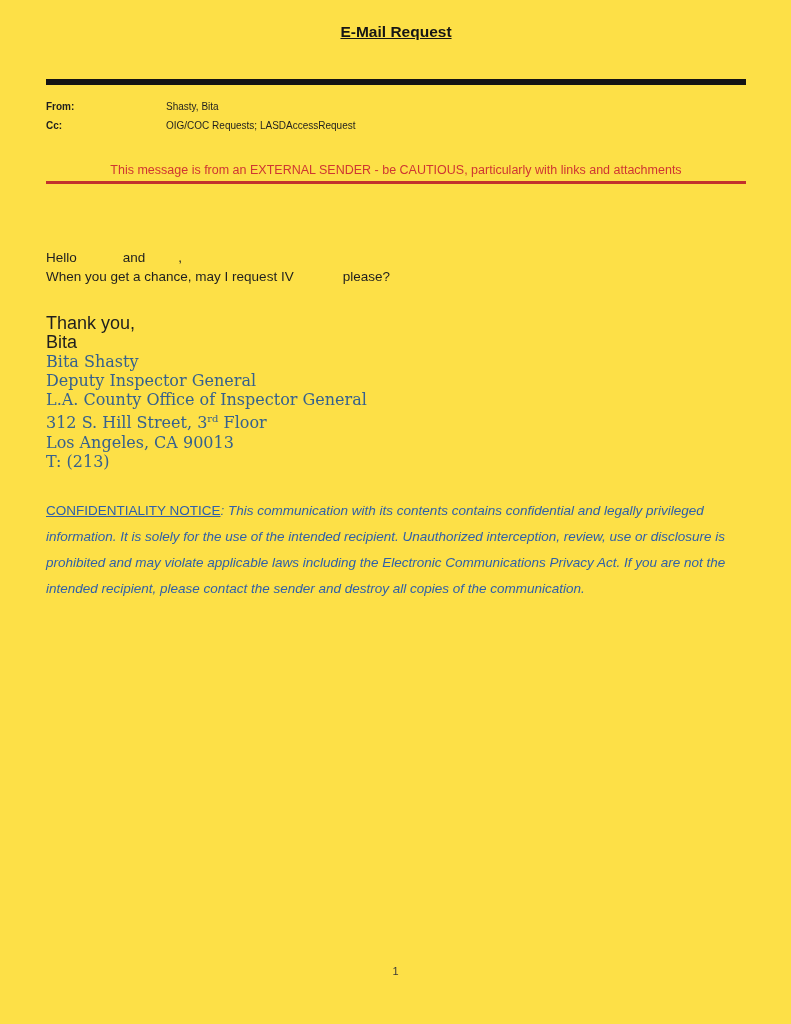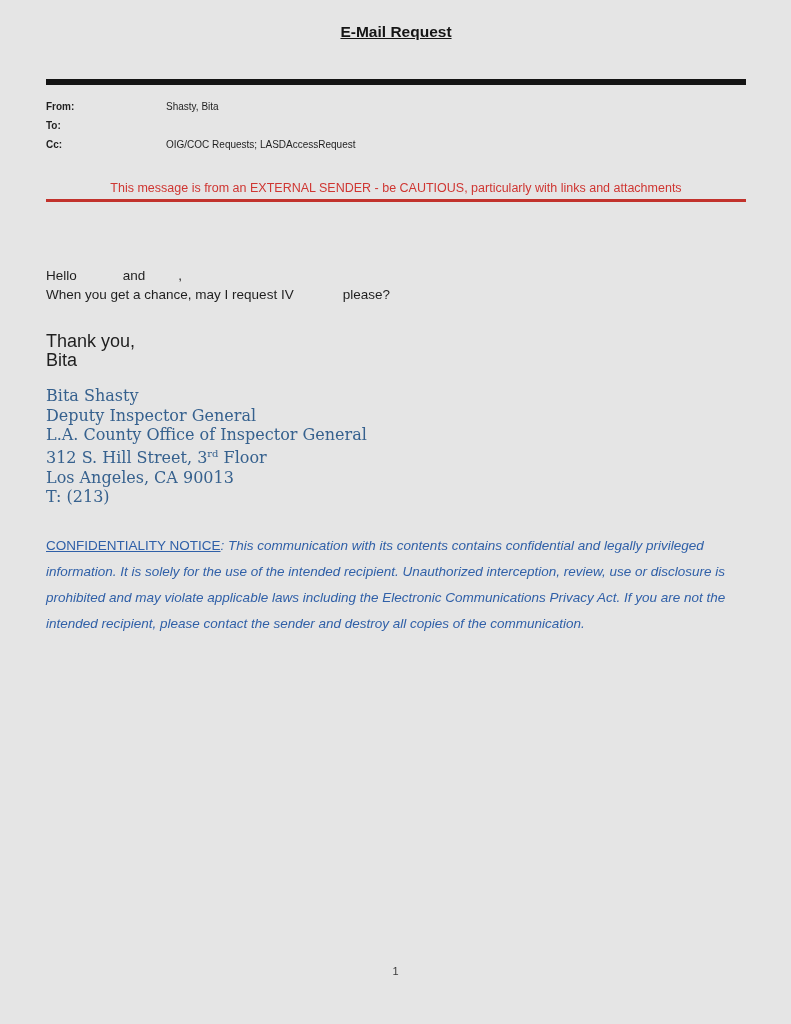--- a/index.html
+++ b/index.html
@@ -1,21 +1,21 @@
 <!DOCTYPE html>
 <html><head>
 <meta charset="utf-8">
 <style>
   * { box-sizing: border-box; }
   html, body { margin: 0; padding: 0; background: #ffffff; }
   .page {
     position: relative;
     width: 791px;
     height: 1024px;
-    background: #e5e5e5;
+    background: #fde047;
     font-family: "Liberation Sans", sans-serif;
     color: #1f1f1f;
     overflow: hidden;
   }
   .content { padding: 14px 45px 0 46px; }
 
   .title {
     margin: 8px 0 0 0;
     text-align: center;
     font-size: 15.5px;
@@ -42,21 +42,20 @@
 
   .body-block { margin-top: 64px; font-size: 13.5px; line-height: 19px; }
   .gap { display: inline-block; }
   .g1 { width: 46px; }
   .g2 { width: 33px; }
   .g3 { width: 49px; }
 
   .closing { margin-top: 28px; font-size: 18px; line-height: 19px; }
 
   .signature {
-    margin-top: 16px;
     font-family: "DejaVu Serif", serif;
     font-size: 16px;
     line-height: 19.3px;
   }
   .signature sup { font-size: 10px; }
 
   .notice { margin-top: 26px; font-size: 13.5px; line-height: 26px; }
   .notice-label { text-decoration: underline; font-style: normal; }
   .notice-text, .notice-sep-wrap { font-style: italic; }
 
@@ -75,24 +74,20 @@
   <div class="content">
 
     <h1 class="title">E-Mail Request</h1>
 
     <div class="top-rule"></div>
 
     <div class="headers">
       <div class="hrow">
         <span class="hlabel">From:</span>
         <span class="hvalue">Shasty, Bita</span>
-      </div>
-      <div class="hrow">
-        <span class="hlabel">To:</span>
-        <span class="hvalue"></span>
       </div>
       <div class="hrow">
         <span class="hlabel">Cc:</span>
         <span class="hvalue">OIG/COC Requests; LASDAccessRequest</span>
       </div>
     </div>
 
     <div class="warning" style="color: rgb(207, 54, 50);">This message is from an EXTERNAL SENDER - be CAUTIOUS, particularly with links and attachments</div>
     <div class="warn-rule" style="background-color: rgb(194, 50, 44);"></div>
 

